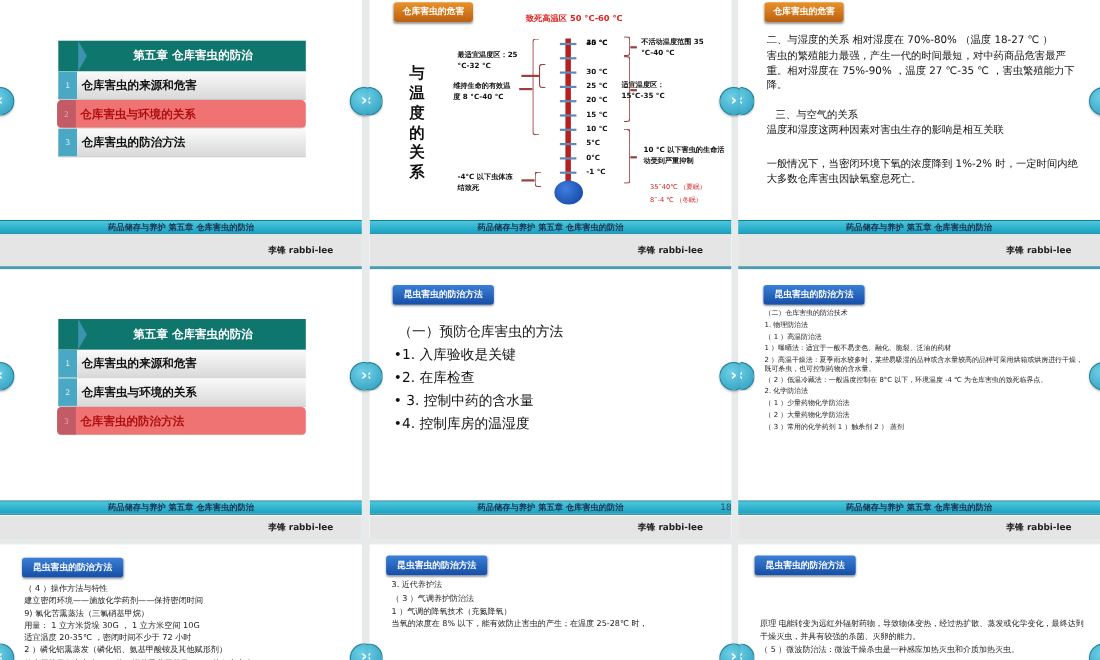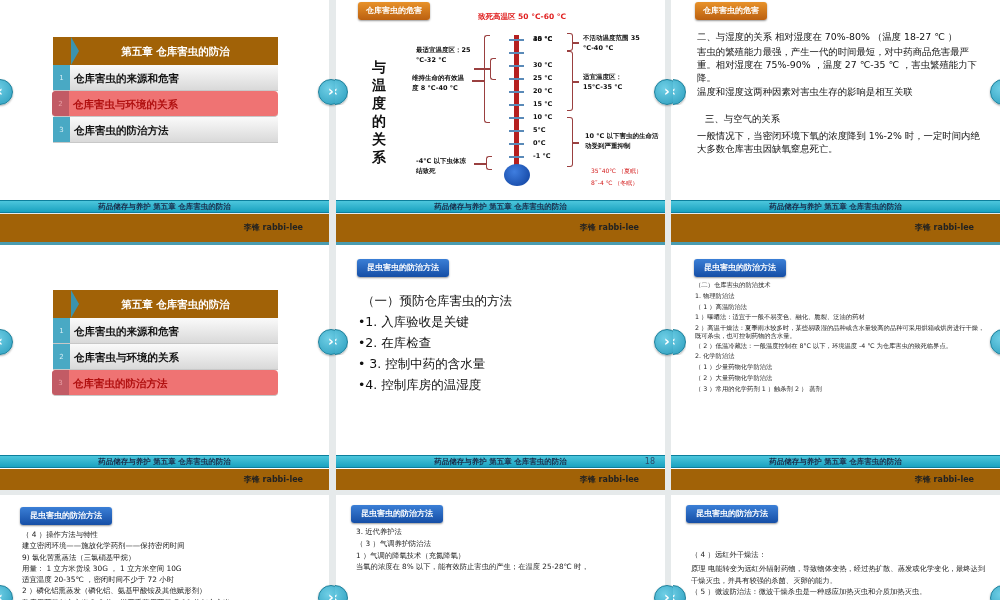--- a/index.html
+++ b/index.html
@@ -5,39 +5,39 @@
   * { box-sizing: border-box; margin: 0; padding: 0; }
   html, body { width: 1000px; height: 600px; overflow: hidden; background: #e6eaeb; font-family: "DejaVu Sans", "Liberation Sans", sans-serif; }
   .grid { position: relative; width: 1000px; height: 600px; }
   .slide { position: absolute; width: 329px; height: 245px; background: #ffffff; overflow: hidden; }
   .slide .footer-bar {
     position: absolute; left: 0; right: 0; top: 200px; height: 13px;
     background: linear-gradient(#4cc6dc, #1aa2c0);
     border-top: 1px solid #0c7f9c; border-bottom: 1px solid #0c7f9c;
     font-size: 7.5px; font-weight: bold; color: #1a2c4a; text-align: center; line-height: 12px;
   }
-  .slide .footer-bar .page-num { position: absolute; right: 10px; top: 0; color: #2c4c6c; font-weight: normal; font-size: 8px; }
+  .slide .footer-bar .page-num { position: absolute; right: 0; top: 0; color: #2c4c6c; font-weight: normal; font-size: 8px; }
   .slide .author {
-    position: absolute; left: 0; right: 0; top: 214px; height: 28px; background: #a16207;
+    position: absolute; left: 0; right: 0; top: 214px; height: 28px; background: #e5e5e5;
     font-size: 8px; font-weight: bold; color: #222; text-align: right; padding-right: 26px; line-height: 28px;
   }
   .slide .bottom-line { position: absolute; left: 0; right: 0; top: 242px; height: 3px; background: #4a9cb0; }
   .slide .author-gap { position:absolute; left:0; right:0; top:213px; height:3px; background:#e6eaeb; }
 
   
   .nav-btn {
     position: absolute; width: 26px; height: 26px; border-radius: 50%;
     background: radial-gradient(circle at 40% 35%, #6fcfe6, #2a9cbc);
     border: 1px solid #1b7f9a; color: #fff; font-size: 14px; font-weight: bold;
     line-height: 23px; text-align: center; z-index: 5; box-shadow: 0 1px 2px rgba(0,0,0,0.3);
   }
 
   
   .toc { position: absolute; left: 53px; top: 37px; width: 225px; }
-  .toc-head { height: 28px; background: #a16207; position: relative; color: #fff; font-weight: bold; font-size: 10.5px; text-align: center; line-height: 28px; padding-left: 20px; }
+  .toc-head { height: 28px; background: #0f766e; position: relative; color: #fff; font-weight: bold; font-size: 10.5px; text-align: center; line-height: 28px; padding-left: 20px; }
   .toc-head .chev { position:absolute; left:18px; top:0; width:0; height:0; border-top:14px solid transparent; border-bottom:14px solid transparent; border-left:8px solid #3b93ad; }
   .toc-row { height: 26px; position: relative; background: linear-gradient(#fafafa, #d9d9d9); border-bottom: 1px solid #c8c8c8; }
   .toc-row .num { position: absolute; left: 0; top: 0; width: 17px; height: 100%; background: #49a9c4; color: #d6eef5; font-size: 7px; text-align: center; line-height: 26px; }
   .toc-row .txt { position: absolute; left: 21px; top: 0; font-size: 10.5px; font-weight: bold; color: #111; line-height: 26px; }
   .toc-row.active { background: #ef7373; border-radius: 4px; margin-left: -1px; }
   .toc-row.active .num { background: #c25b65; color: #e9a0a5; border-radius: 4px 0 0 4px; }
   .toc-row.active .txt { color: #b01010; }
 
   
   .tag-orange { position: absolute; left: 22px; top: 2px; padding: 0 8px; height: 18px; line-height: 18px; font-size: 8px; font-weight: bold; color: #fff; background: linear-gradient(#e8922a, #bb6010); border-radius: 3px; box-shadow: 0 1px 2px rgba(0,0,0,0.4); }
@@ -132,39 +132,39 @@
     <div class="bracket right" style="left:231px;top:51px;height:60px;"></div>
     <div class="bracket right" style="left:231px;top:117px;height:50px;"></div>
     <div class="conn" style="left:237px;top:42px;width:6px;"></div>
     <div class="conn" style="left:237px;top:81px;width:6px;"></div>
     <div class="conn" style="left:237px;top:142px;width:6px;"></div>
 
     <div class="anno" style="left:80px;top:46px;width:60px;">最适宜温度区：25 °C-32 °C</div>
     <div class="anno" style="left:76px;top:74px;width:58px;">维持生命的有效温度 8 °C-40 °C</div>
     <div class="anno" style="left:80px;top:157px;width:56px;">-4°C 以下虫体冻结致死</div>
     <div class="anno" style="left:247px;top:34px;width:58px;">不活动温度范围 35 °C-40 °C</div>
-    <div class="anno" style="left:247px;top:73px;width:58px;">适宜温度区：15°C-35 °C</div>
+    <div class="anno" style="left:229px;top:73px;width:58px;">适宜温度区：15°C-35 °C</div>
     <div class="anno" style="left:249px;top:132px;width:76px;">10 °C 以下害虫的生命活动受到严重抑制</div>
     <div class="anno-red" style="left:255px;top:165px;">35˜40℃  （夏眠）</div>
     <div class="anno-red" style="left:255px;top:177px;">8˜-4 ℃   （冬眠）</div>
 
     <div class="footer-bar">药品储存与养护  第五章    仓库害虫的防治</div>
     <div class="author-gap"></div>
     <div class="author">李锋    rabbi-lee</div>
     <div class="bottom-line"></div>
   </div>
 
   <div class="slide" style="left:671px;top:0;">
     <div class="tag-orange" style="left:24px;">仓库害虫的危害</div>
     <div class="txt-block" style="left:26px;top:30px;width:290px;font-size:9.4px;line-height:13px;">
       <p>二、与湿度的关系     相对湿度在 70%-80% （温度 18-27 ℃ ）</p>
       <p style="margin-top:2px">害虫的繁殖能力最强，产生一代的时间最短，对中药商品危害最严重。相对湿度在 75%-90% ，温度 27 ℃-35 ℃ ，害虫繁殖能力下降。</p>
+      <p style="margin-top:14px;padding-left:8px">三、与空气的关系</p>
       <p style="margin-top:1px">温度和湿度这两种因素对害虫生存的影响是相互关联</p>
-      <p style="margin-top:14px;padding-left:8px">三、与空气的关系</p>
-      <p style="margin-top:4px">一般情况下，当密闭环境下氧的浓度降到 1%-2% 时，一定时间内绝大多数仓库害虫因缺氧窒息死亡。</p>
+      <p style="margin-top:18px">一般情况下，当密闭环境下氧的浓度降到 1%-2% 时，一定时间内绝大多数仓库害虫因缺氧窒息死亡。</p>
     </div>
     <div class="footer-bar">药品储存与养护  第五章    仓库害虫的防治</div>
     <div class="author-gap"></div>
     <div class="author">李锋    rabbi-lee</div>
     <div class="bottom-line"></div>
   </div>
 
   <div class="slide" style="left:0;top:245px;">
     <div class="toc" style="top:45px">
       <div class="toc-head"><span class="chev"></span><span>第五章    仓库害虫的防治</span></div>
@@ -235,22 +235,21 @@
       <div>3. 近代养护法</div>
       <div>（ 3 ）气调养护防治法</div>
       <div>1 ）气调的降氧技术（充氮降氧）</div>
       <div>当氧的浓度在 8% 以下，能有效防止害虫的产生；在温度 25-28℃ 时，</div>
     </div>
   </div>
 
   <div class="slide" style="left:671px;top:495px;height:105px;">
     <div class="tag-blue" style="left:15px;top:10px;">昆虫害虫的防治方法</div>
     <div class="med-block" style="left:20px;top:54px;line-height:11.8px;font-size:7.3px;">
-      <div>（ 4 ）远红外干燥法：</div>
-      <div style="margin-top:2px">原理   电能转变为远红外辐射药物，导致物体变热，经过热扩散、蒸发或化学变化，最终达到干燥灭虫，并具有较强的杀菌、灭卵的能力。</div>
+      <div style="margin-top:12px">原理   电能转变为远红外辐射药物，导致物体变热，经过热扩散、蒸发或化学变化，最终达到干燥灭虫，并具有较强的杀菌、灭卵的能力。</div>
       <div>（ 5 ）微波防治法：微波干燥杀虫是一种感应加热灭虫和介质加热灭虫。</div>
     </div>
   </div>
 
   <div class="nav-btn" style="left:-13px;top:79px;"><span>‹</span></div>
   <div class="nav-btn" style="left:318px;top:79px;"><span>›</span></div>
   <div class="nav-btn" style="left:322px;top:79px;clip-path:inset(0 0 0 50%);"><span>‹</span></div>
   <div class="nav-btn" style="left:654px;top:79px;"><span>›</span></div>
   <div class="nav-btn" style="left:660px;top:79px;clip-path:inset(0 0 0 50%);"><span>‹</span></div>
   <div class="nav-btn" style="left:990px;top:79px;"></div>

